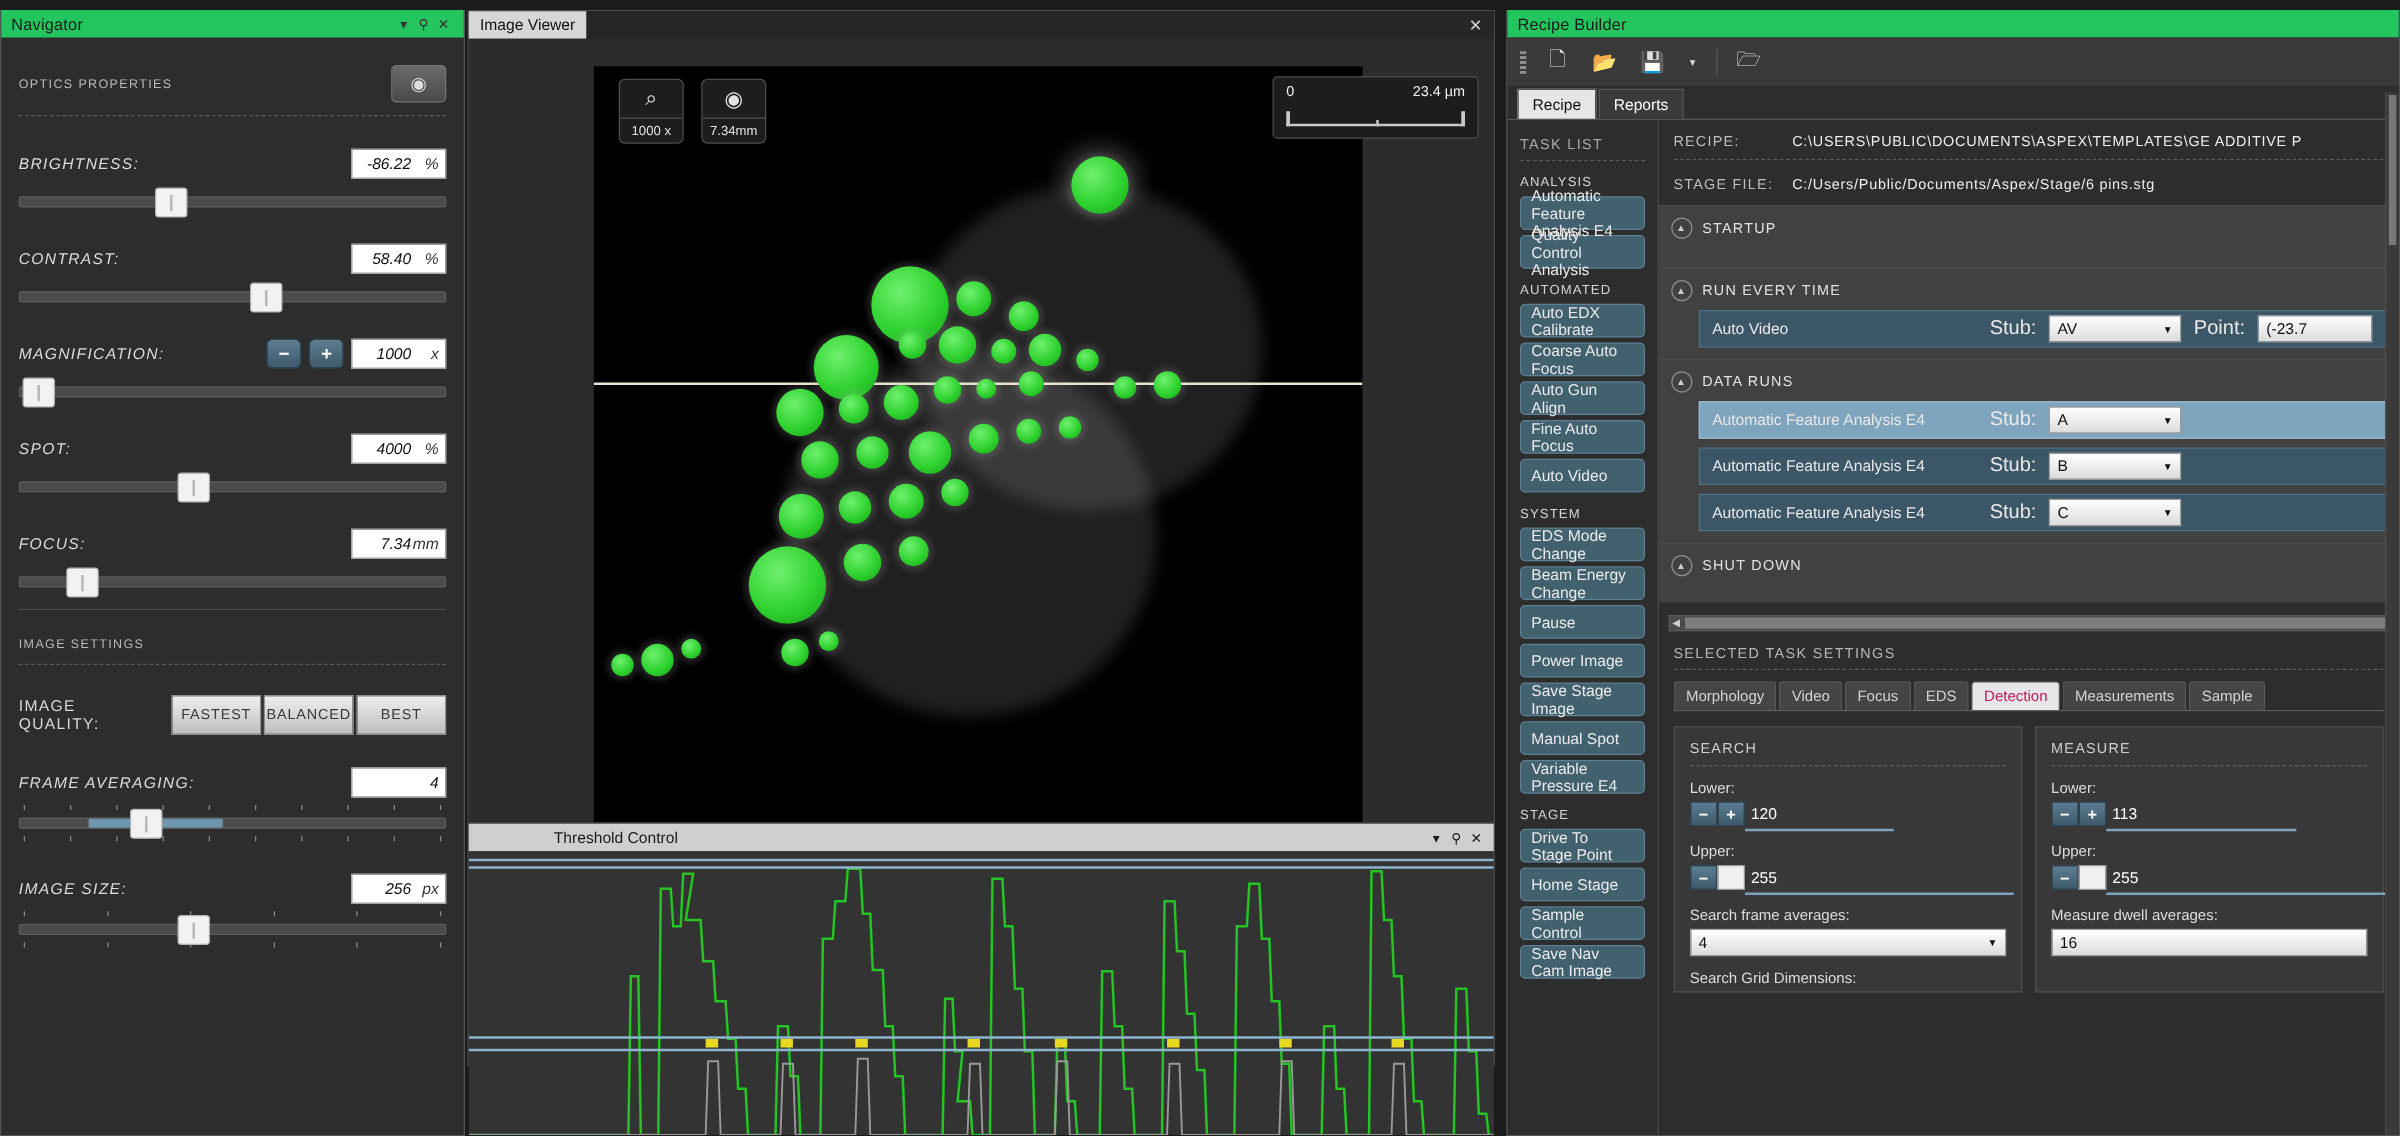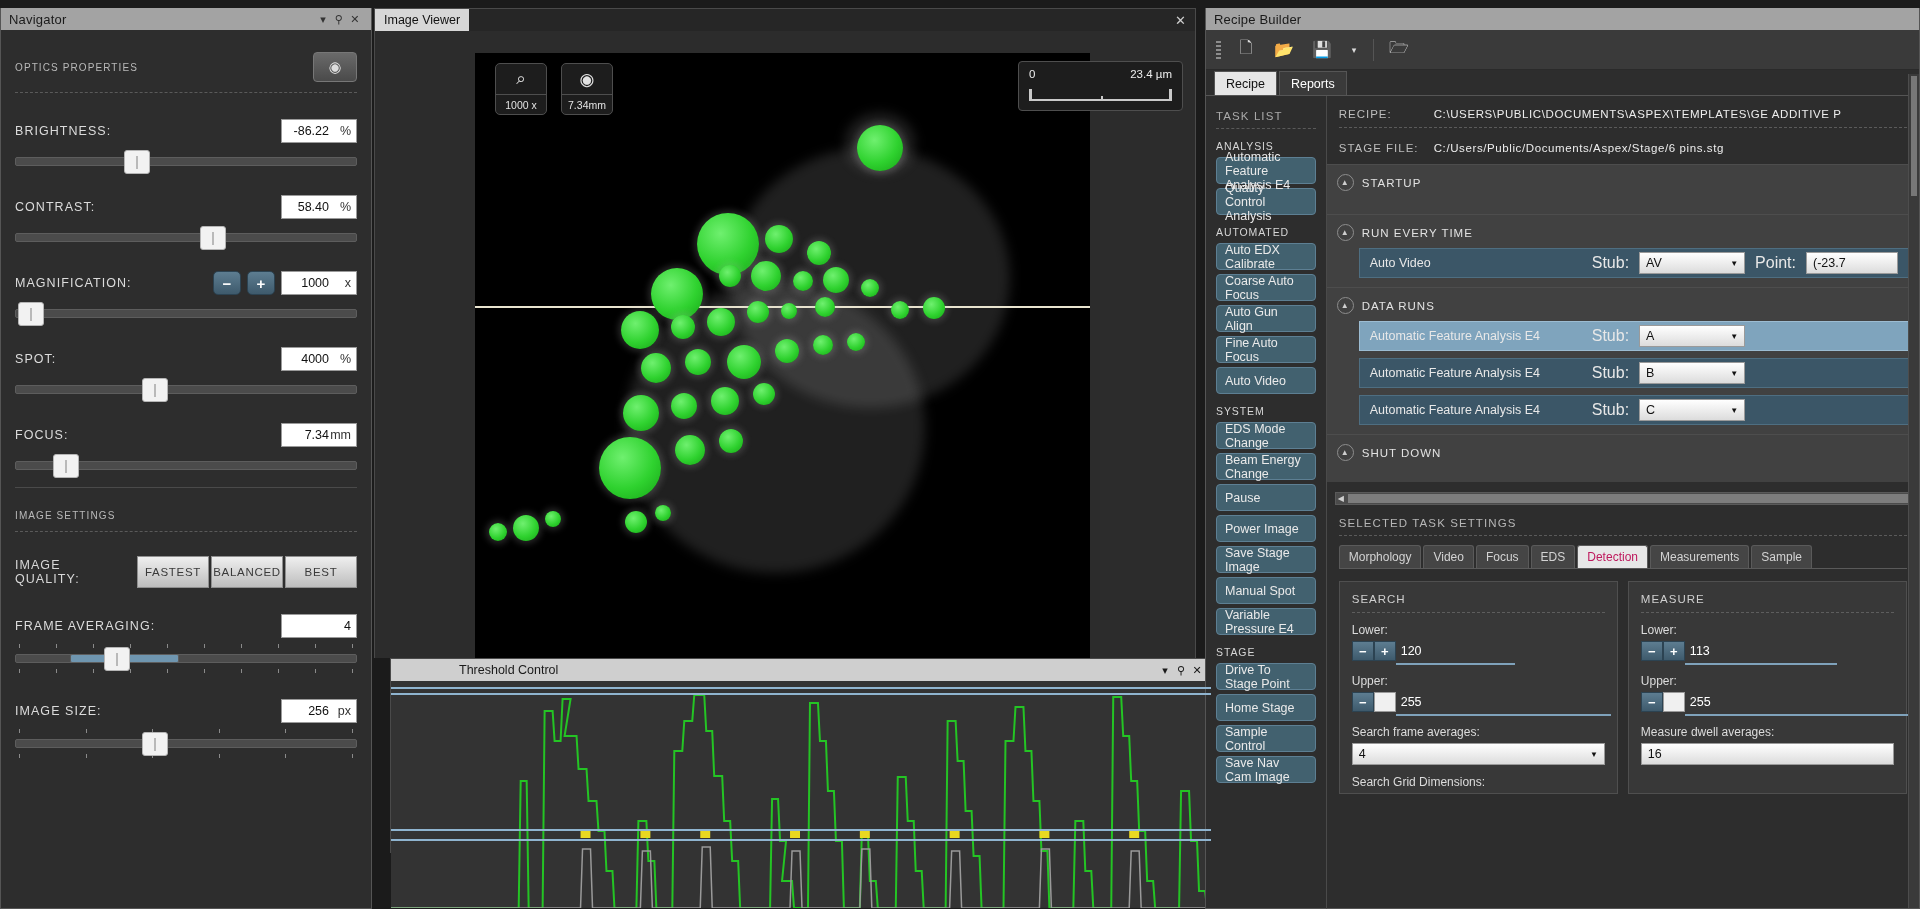--- a/index.html
+++ b/index.html
@@ -2,21 +2,21 @@
 <html><head>
 <meta charset="utf-8">
 <style>
   * { box-sizing: border-box; margin:0; padding:0; }
   html,body { width:1920px; height:909px; overflow:hidden; background:#1b1b1b;
     font-family:"Liberation Sans", sans-serif; }
   body { position:relative; }
 
   
   .panel-title {
-    height:22px; background:#a3a3a3; color:#1a1a1a; font-size:13px;
+    height:22px; background:#22c55e; color:#1a1a1a; font-size:13px;
     display:flex; align-items:center; padding:0 8px; letter-spacing:.2px;
   }
   .panel-title .spacer { flex:1; }
   .panel-title .tb-icon { width:16px; text-align:center; font-size:11px; color:#333; cursor:pointer; }
 
   
   #navigator {
     position:absolute; left:0; top:8px; width:372px; height:901px;
     background:#2d2d2d; border:1px solid #555; border-top:none;
   }
@@ -24,21 +24,21 @@
   .sec-head { display:flex; align-items:center; padding:22px 0 8px; }
   .sec-head .sec-title { font-size:10px; letter-spacing:1.1px; color:#b9b9b9; }
   .eye-btn {
     margin-left:auto; width:44px; height:30px; border-radius:4px;
     background:linear-gradient(#6a6a6a,#4a4a4a); border:1px solid #777;
     display:flex; align-items:center; justify-content:center; color:#ddd; font-size:15px;
   }
   .dash { border-top:1px dashed #5a5a5a; margin:2px 0 0; }
   .solid { border-top:1px solid #4a4a4a; margin:14px 0 0; }
 
-  .row-lbl { display:flex; align-items:center; margin-top:26px; }
+  .row-lbl { display:flex; align-items:center; margin-top:26px;font-style:italic; }
   .row-lbl .lbl { font-size:12.5px; letter-spacing:1.05px; color:#dcdcdc; }
   .row-lbl .ctrls { margin-left:auto; display:flex; align-items:center; gap:6px; }
   .sq-btn {
     width:28px; height:24px; border-radius:5px; border:1px solid #2c4352;
     background:linear-gradient(#5d7d91,#3e5a6c); color:#fff;
     font-size:15px; font-weight:bold; display:flex; align-items:center; justify-content:center;
   }
   .valbox {
     background:#fff; color:#111; font-size:12.5px; height:24px; width:76px;
     display:flex; align-items:center; padding:0 5px; border:1px solid #9a9a9a;
@@ -90,21 +90,21 @@
   #scalebar { position:absolute; right:12px; top:30px; width:165px; height:50px;
     background:#1d1d1d; border:1px solid #4e4e4e; border-radius:4px; padding:6px 10px; }
   #scalebar .sb-top { display:flex; justify-content:space-between; color:#efefef; font-size:11.5px; }
   #scalebar .sb-bar { margin-top:9px; height:12px; border-left:3px solid #c9c9c9;
     border-right:3px solid #c9c9c9; border-bottom:2px solid #c9c9c9; position:relative; }
   #scalebar .sb-bar::after { content:""; position:absolute; left:50%; bottom:-2px;
     width:2px; height:5px; background:#c9c9c9; }
 
   
   #threshold { position:absolute; left:374px; top:658px; width:822px; height:195px;
-    background:#333; border:1px solid #4a4a4a;margin-left:16px; }
+    background:#333; border:1px solid #4a4a4a; }
   #th-title { height:22px; background:#cfcfcf; color:#1a1a1a; font-size:12.5px;
     display:flex; align-items:center; padding:0 6px 0 68px; }
   #th-title .spacer { flex:1; }
   #th-title .tb-icon { width:16px; text-align:center; font-size:11px; }
   #th-plot { position:relative; height:227px; background:#333; overflow:hidden; }
   #th-plot .hist { position:absolute; left:0; bottom:0; width:100%; height:100%; }
   .thline { position:absolute; left:0; right:0; height:2px; background:#8fb4cf; z-index:4; }
 
   
   #recipe { position:absolute; left:1205px; top:8px; width:715px; height:901px;

